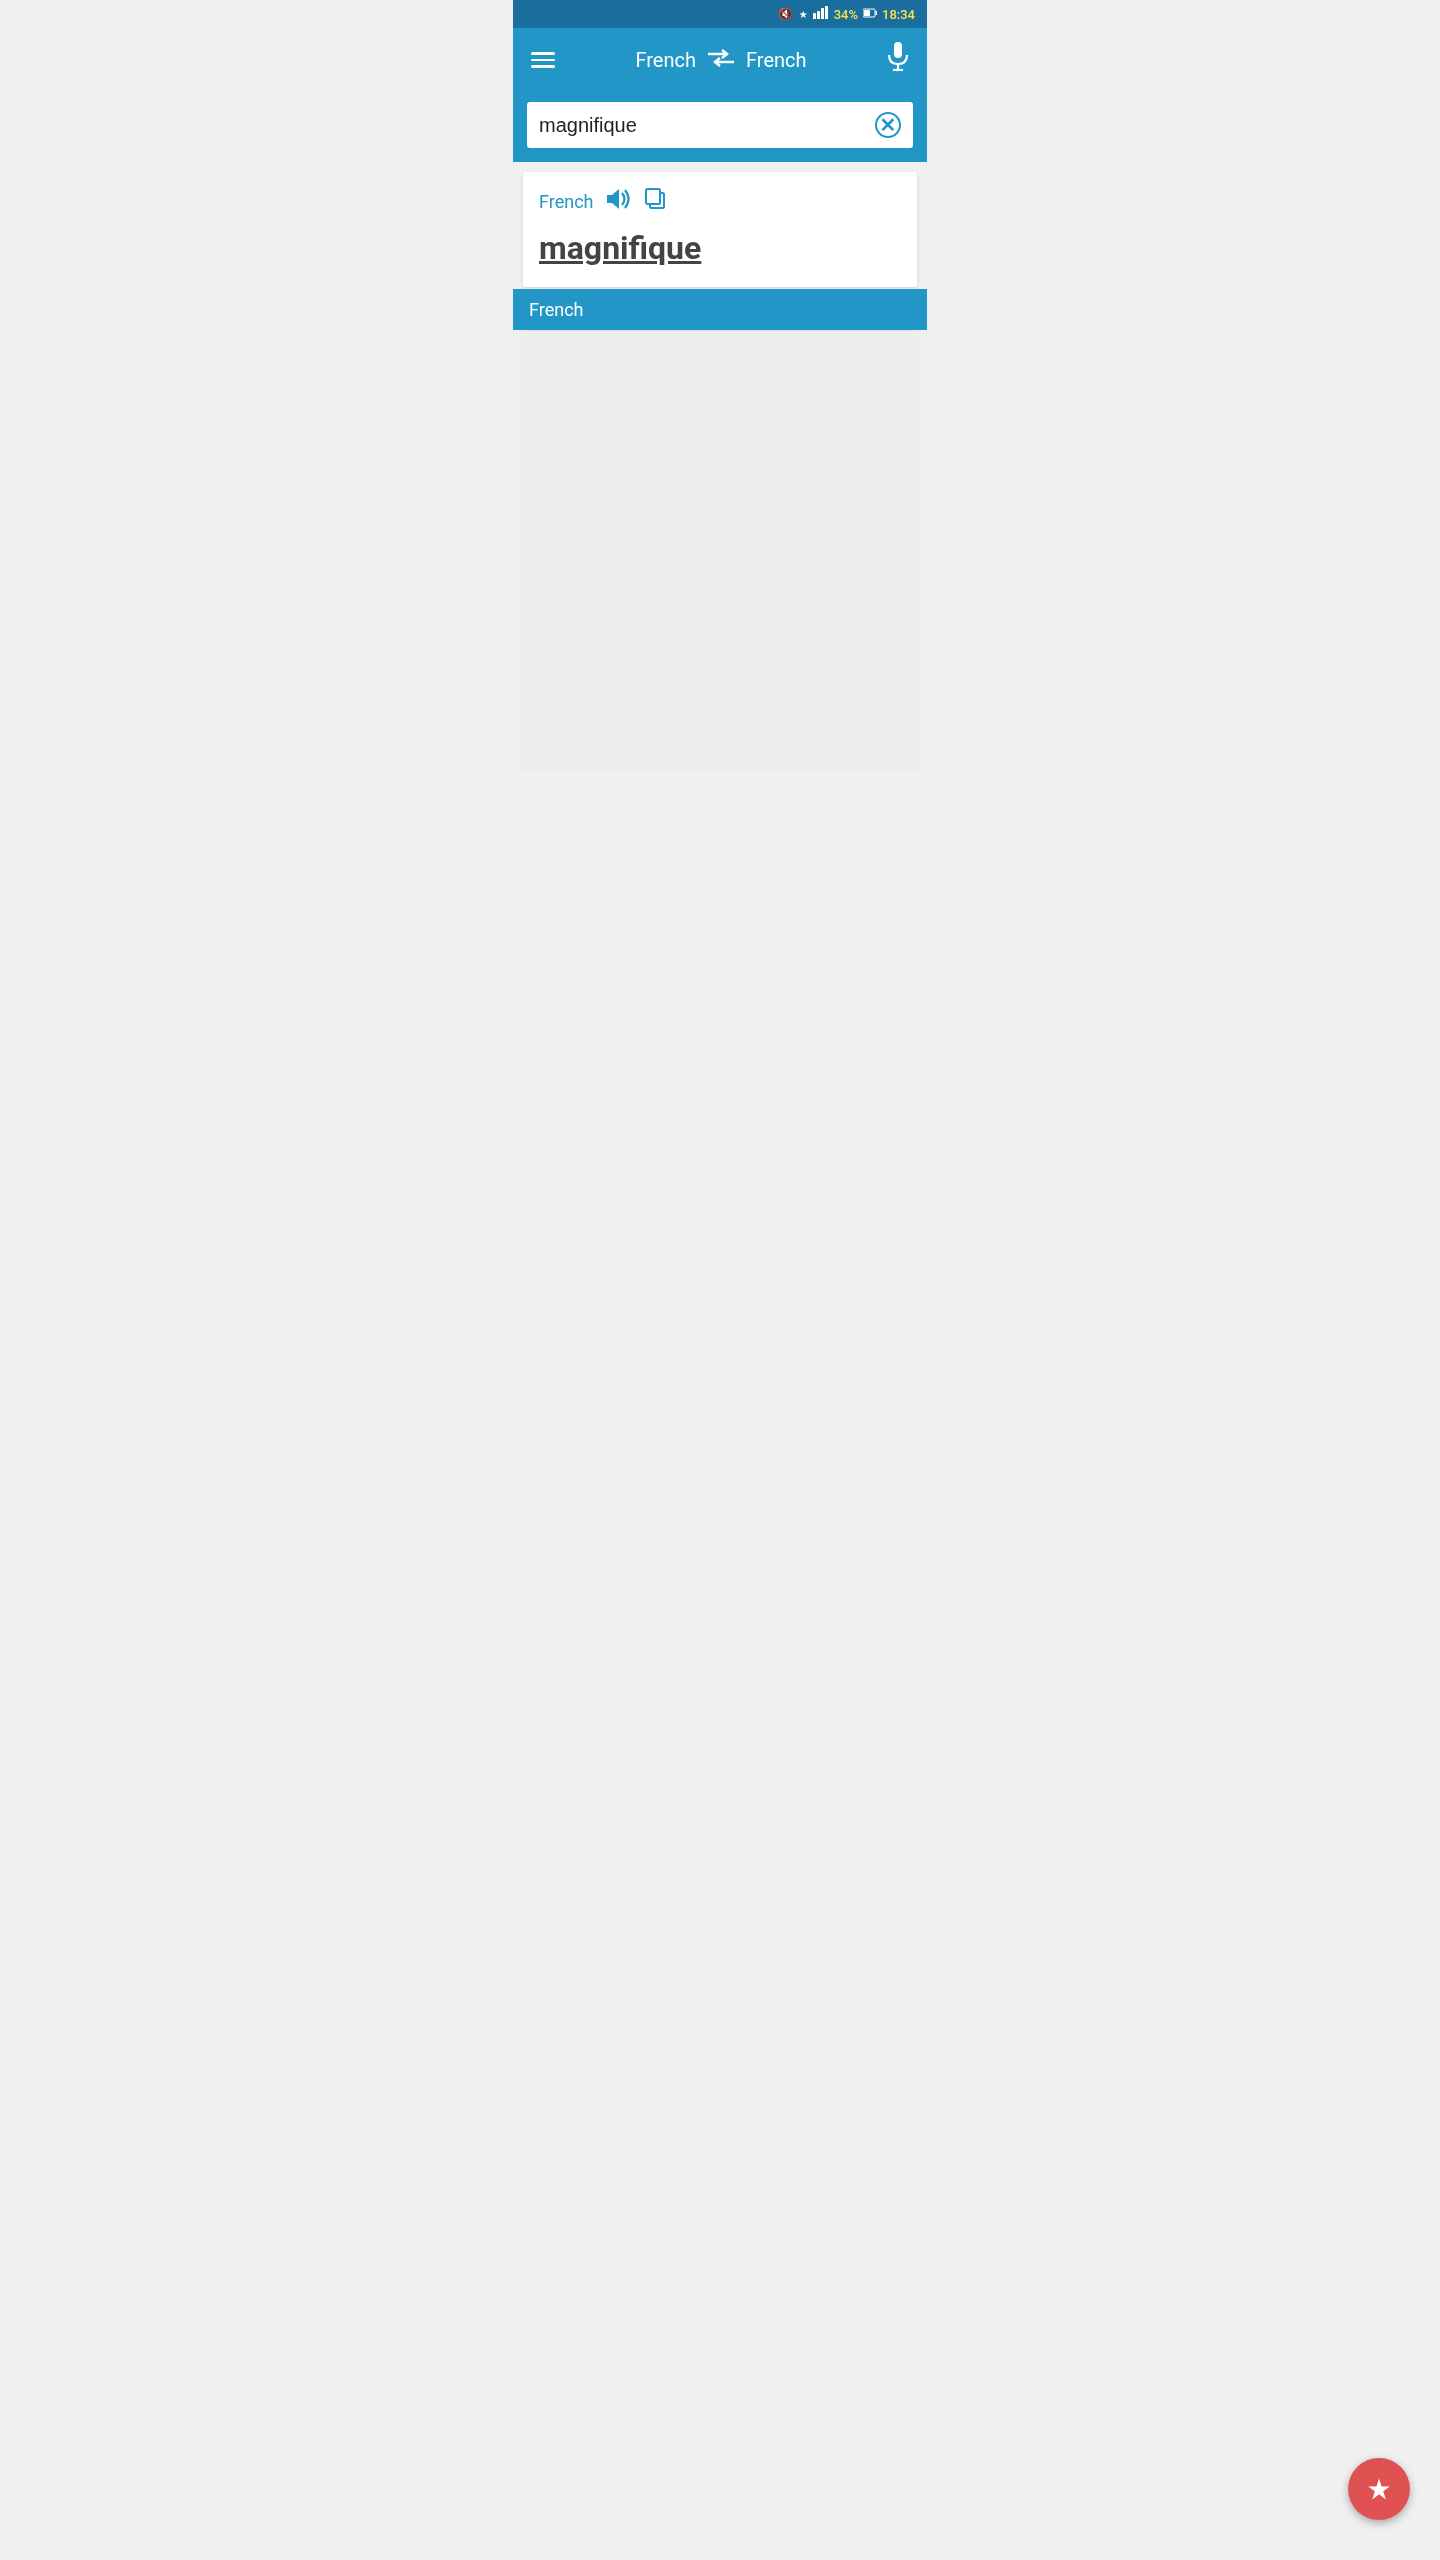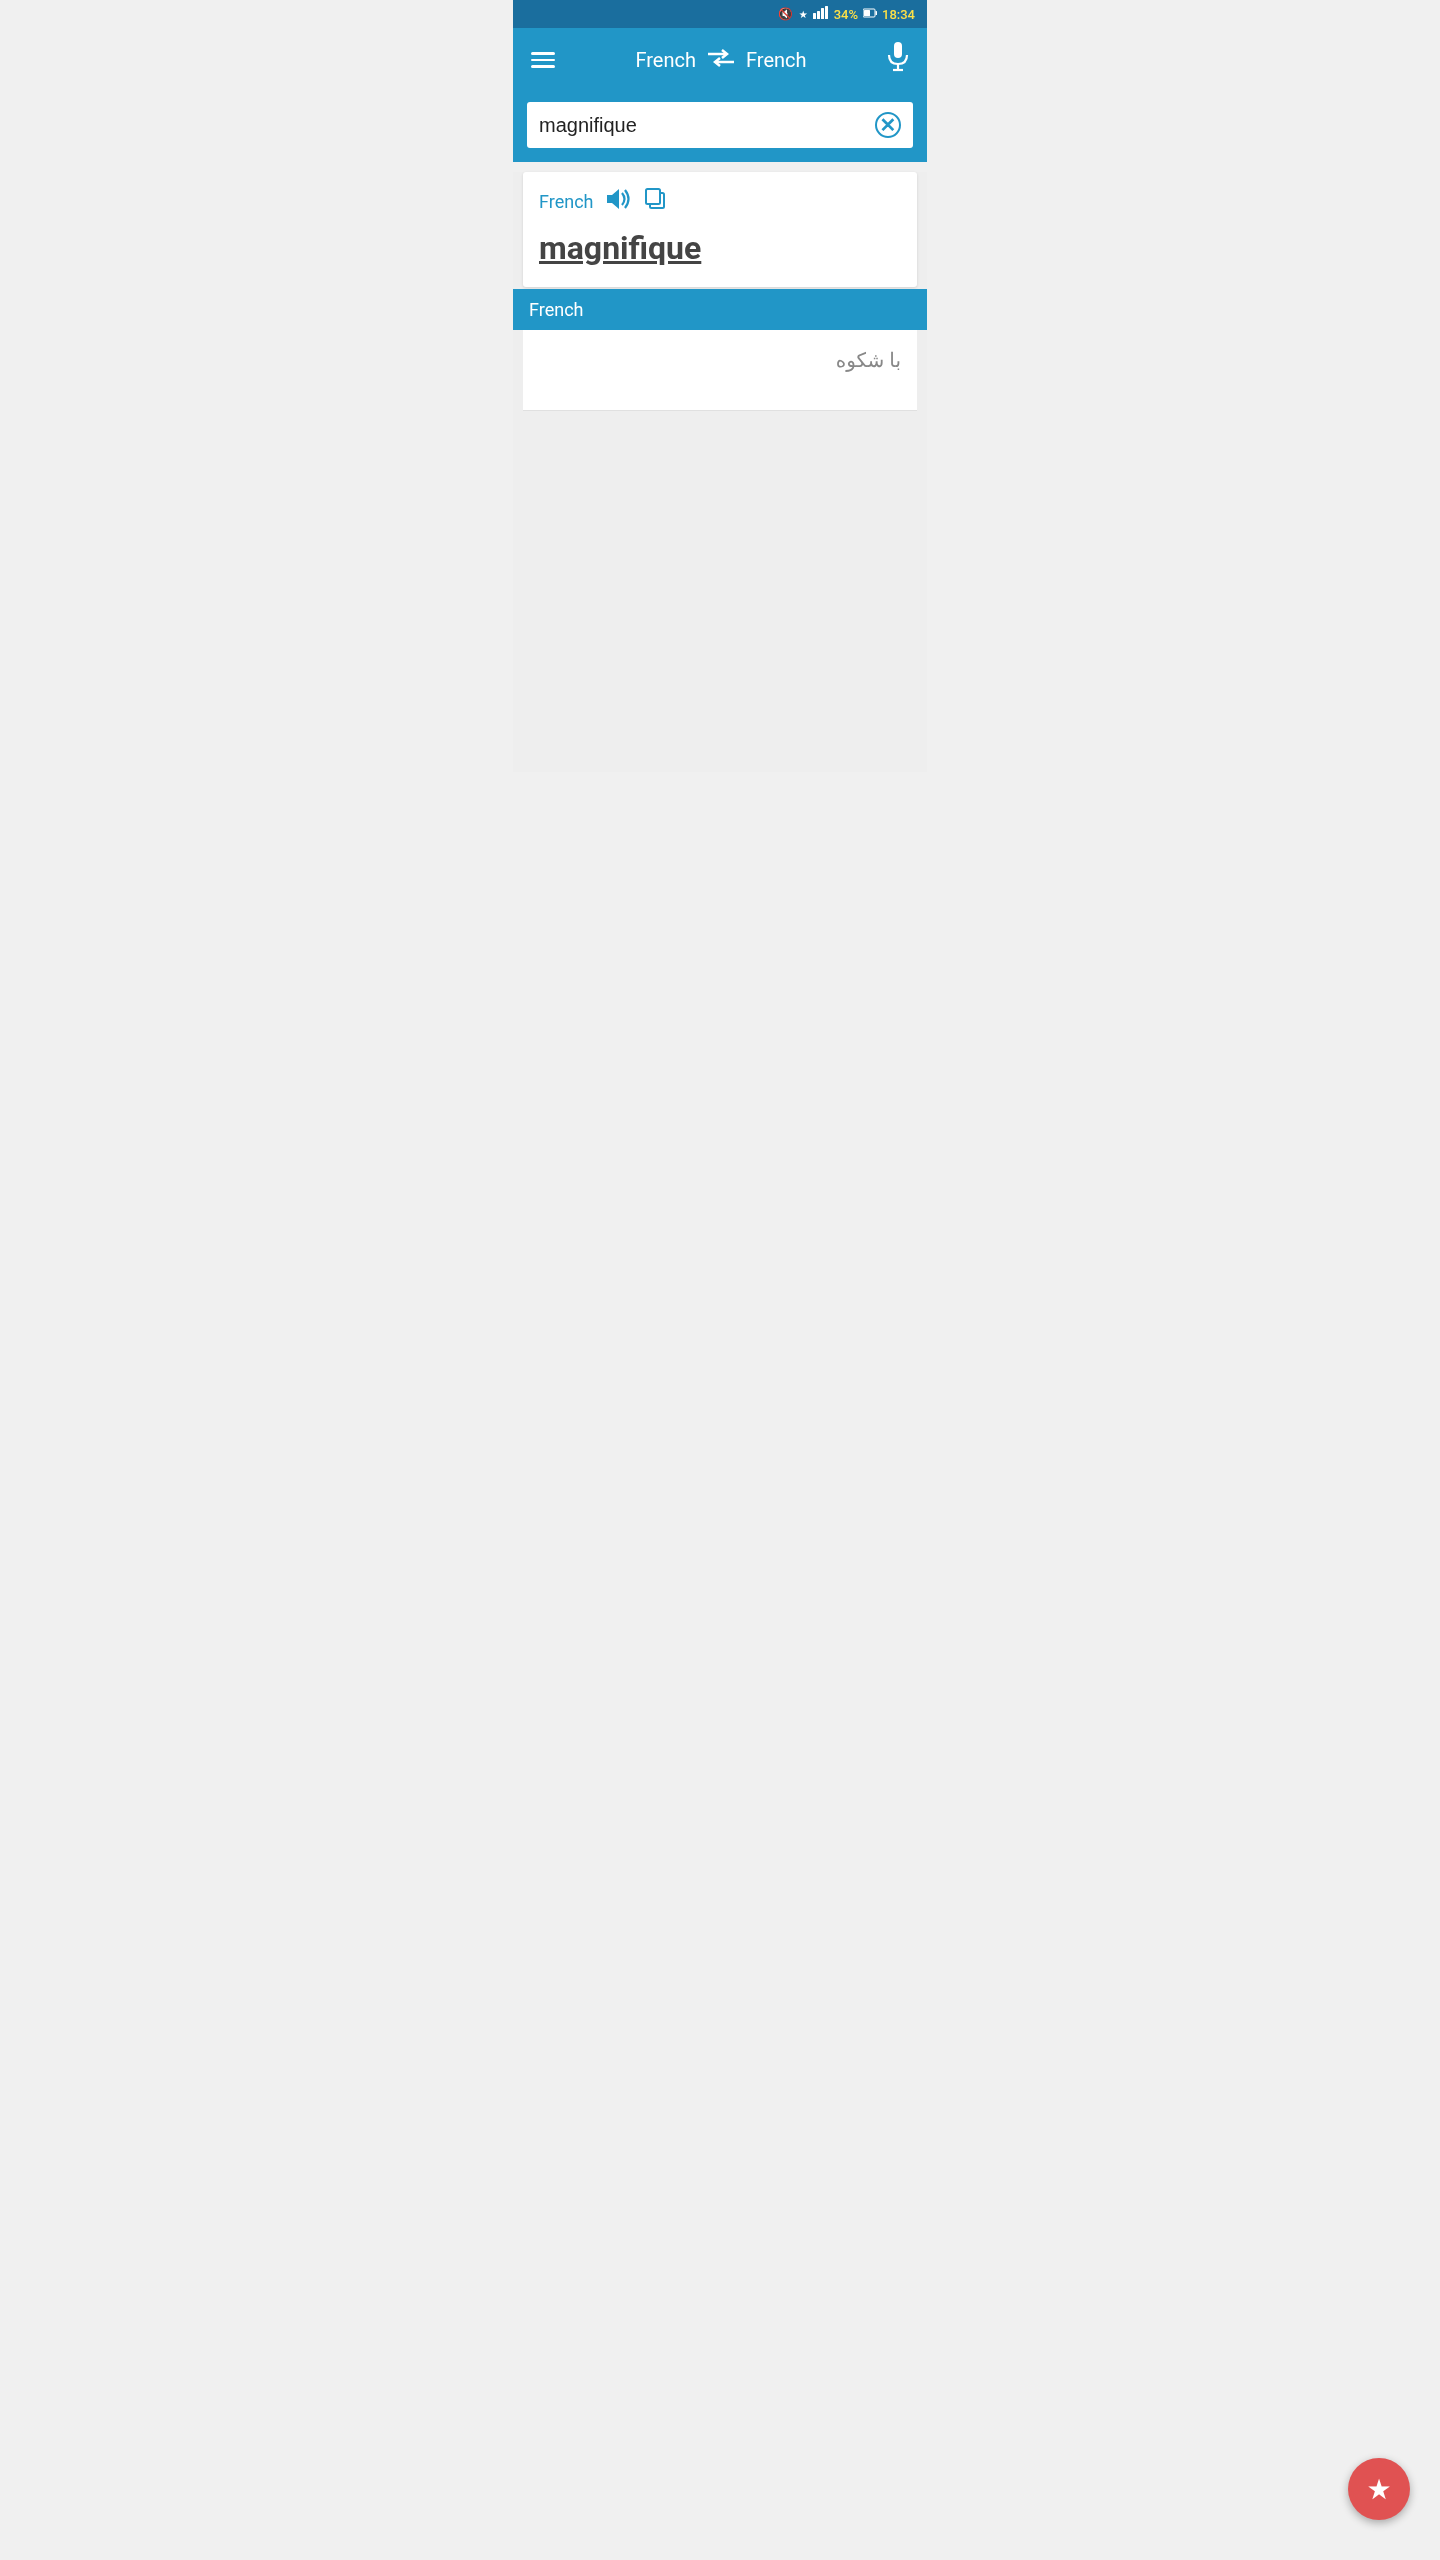--- a/index.html
+++ b/index.html
@@ -326,22 +326,19 @@
         </svg>
       </span>
     </div>
     <div class="result-word">magnifique</div>
   </div>
 
   <div class="section-label-bar">
     <span class="section-label-text">French</span>
   </div>
 
-  <div class="translation-area">
-    <div class="translation-text">با شکوه</div>
-  </div>
   <hr class="translation-divider">
 
 </div>
 
 <div class="fab-button">
   <span class="fab-star-icon">★</span>
 </div>
 
 </body></html>

